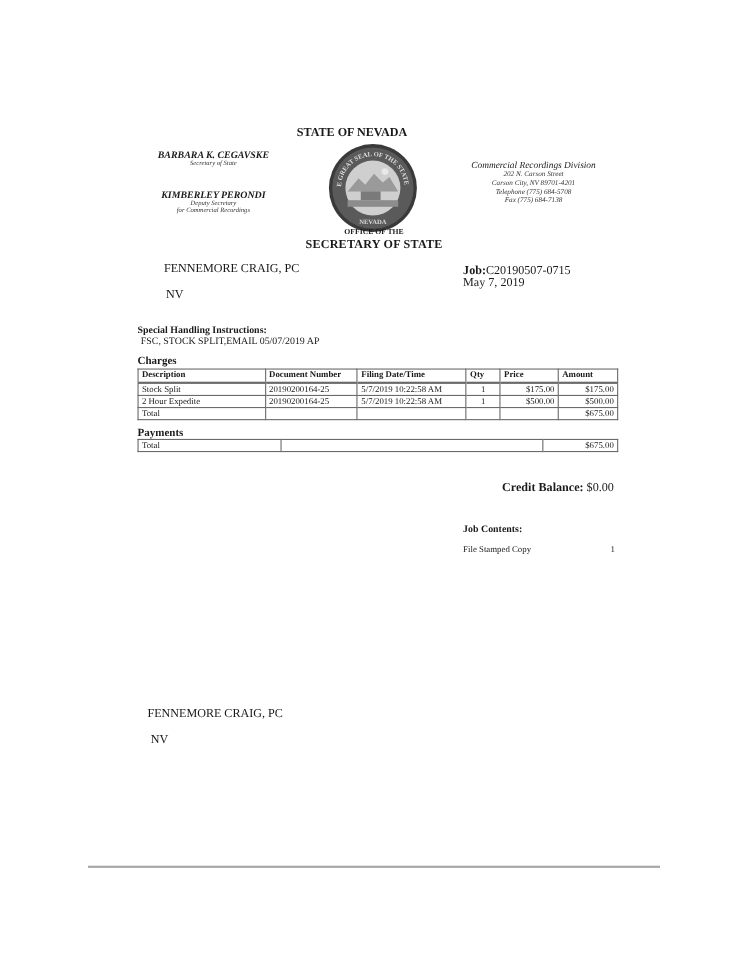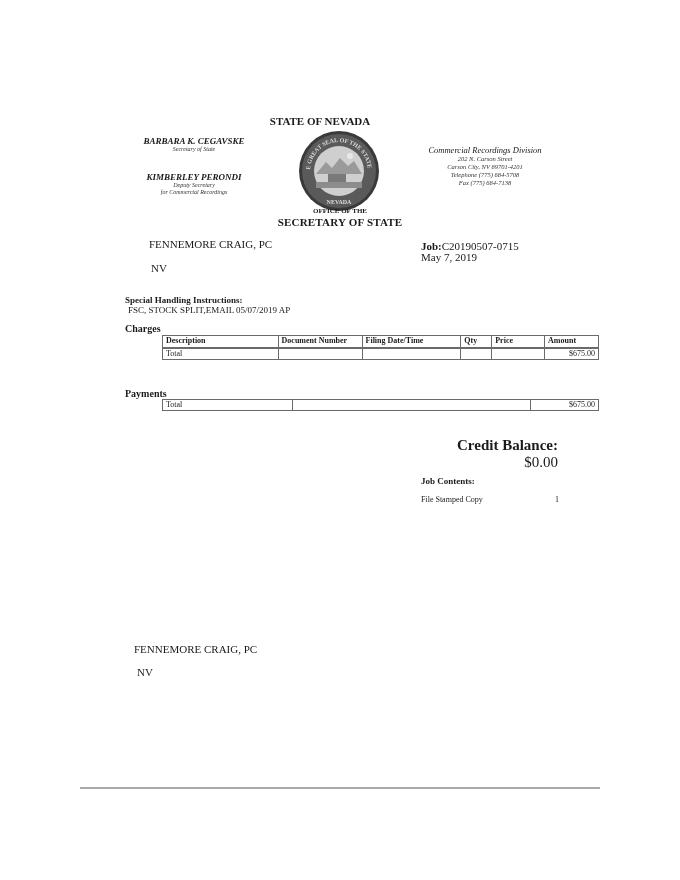--- a/index.html
+++ b/index.html
@@ -11,21 +11,21 @@
   .name { font-weight: bold; font-style: italic; font-size: 9px; }
   .subtitle { font-style: italic; font-size: 6px; line-height: 7px; color: #333; }
   .right-block { left: 415px; width: 140px; text-align: center; top: 145px; }
   .right-block .div-title { font-weight: normal; font-style: italic; font-size: 8.5px; }
   .right-block .addr { font-style: italic; font-size: 6.5px; line-height: 8px; color: #333; }
   .seal { left: 298px; top: 130px; width: 82px; height: 82px; }
   .office-of { left: 0; width: 680px; top: 207px; text-align: center; font-weight: bold; font-size: 7px; }
   .sec-state { left: 0; width: 680px; top: 216px; text-align: center; font-weight: bold; font-size: 11px; letter-spacing: 0.2px; }
   .text { font-size: 11px; }
   .bold { font-weight: bold; }
-  table { border-collapse: collapse; font-size: 8px; margin-left: 37px; }
+  table { border-collapse: collapse; font-size: 8px; }
   td, th { border: 1px solid #6a6a6a; padding: 0 3px; height: 11px; line-height: 10px; text-align: left; white-space: nowrap; }
   th { font-weight: bold; height: 12px; border-bottom: 2px solid #6a6a6a; }
   .r { text-align: right; }
   .c { text-align: center; }
   .section-label { font-weight: bold; font-size: 10px; }
   .hr { left: 80px; width: 520px; top: 787px; height: 2px; background: #a8a8a8; }
 </style>
 </head>
 <body>
 
@@ -95,20 +95,36 @@
   <tbody>
       <tr>
     <th>Description</th>
     <th>Document Number</th>
     <th>Filing Date/Time</th>
     <th>Qty</th>
     <th>Price</th>
     <th>Amount</th>
   </tr>
   <tr>
+    <td>Stock Split</td>
+    <td>20190200164-25</td>
+    <td>5/7/2019 10:22:58 AM</td>
+    <td class="c">1</td>
+    <td class="r">$175.00</td>
+    <td class="r">$175.00</td>
+  </tr>
+  <tr>
+    <td>2 Hour Expedite</td>
+    <td>20190200164-25</td>
+    <td>5/7/2019 10:22:58 AM</td>
+    <td class="c">1</td>
+    <td class="r">$500.00</td>
+    <td class="r">$500.00</td>
+  </tr>
+  <tr>
     <td>Total</td>
     <td></td>
     <td></td>
     <td></td>
     <td></td>
     <td class="r">$675.00</td>
   </tr>
 </tbody>
   </table>
 
@@ -120,21 +136,21 @@
       <col style="width:68px">
   </colgroup>
   <tbody>
   <tr>
     <td>Total</td>
     <td></td>
     <td class="r">$675.00</td>
   </tr>
 </tbody>
   </table>
-<div class="abs" style="left:420px; width:138px; top:437px; text-align:right; font-size:15px;">
+<div class="abs" style="left:420px; width:138px; top:437px; text-align:right; font-size:11px;">
   <span class="bold">Credit Balance:</span>
   <span>$0.00</span>
 </div>
 
 <div class="abs" style="left:421px; top:476px; font-size:9px; font-weight:bold;">Job Contents:</div>
 <div class="abs" style="left:421px; top:495px; font-size:8px;">File Stamped Copy</div>
 <div class="abs" style="left:555px; top:495px; font-size:8px;">1</div>
 
 <div class="abs text" style="left:134px; top:643px;">FENNEMORE CRAIG, PC</div>
 <div class="abs text" style="left:137px; top:666px;">NV</div>

